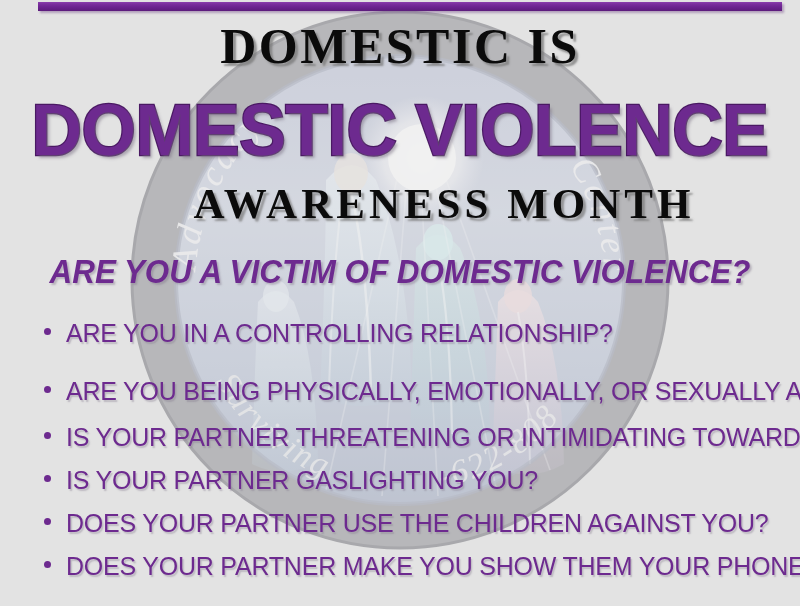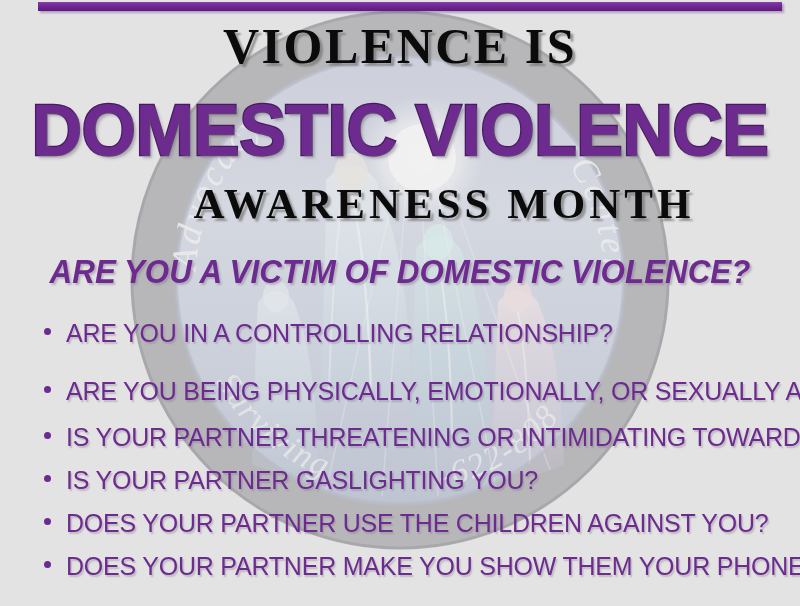--- a/index.html
+++ b/index.html
@@ -276,21 +276,21 @@
           <textPath href="#arcBotR" startOffset="14%">-622-808</textPath>
         </text>
       </g>
     </svg>
   </div>
 
   <div id="top-rule"></div>
 
   <div id="content">
 
-    <div class="line-october">VIOLENCE IS</div>
+    <div class="line-october">DOMESTIC IS</div>
 
     <div class="line-main">DOMESTIC VIOLENCE</div>
 
     <div class="line-awareness">AWARENESS MONTH</div>
 
     <div class="line-question">ARE YOU A VICTIM OF DOMESTIC VIOLENCE?</div>
 
     <ul id="bullets">
       <li>
         <span class="dot"></span>

